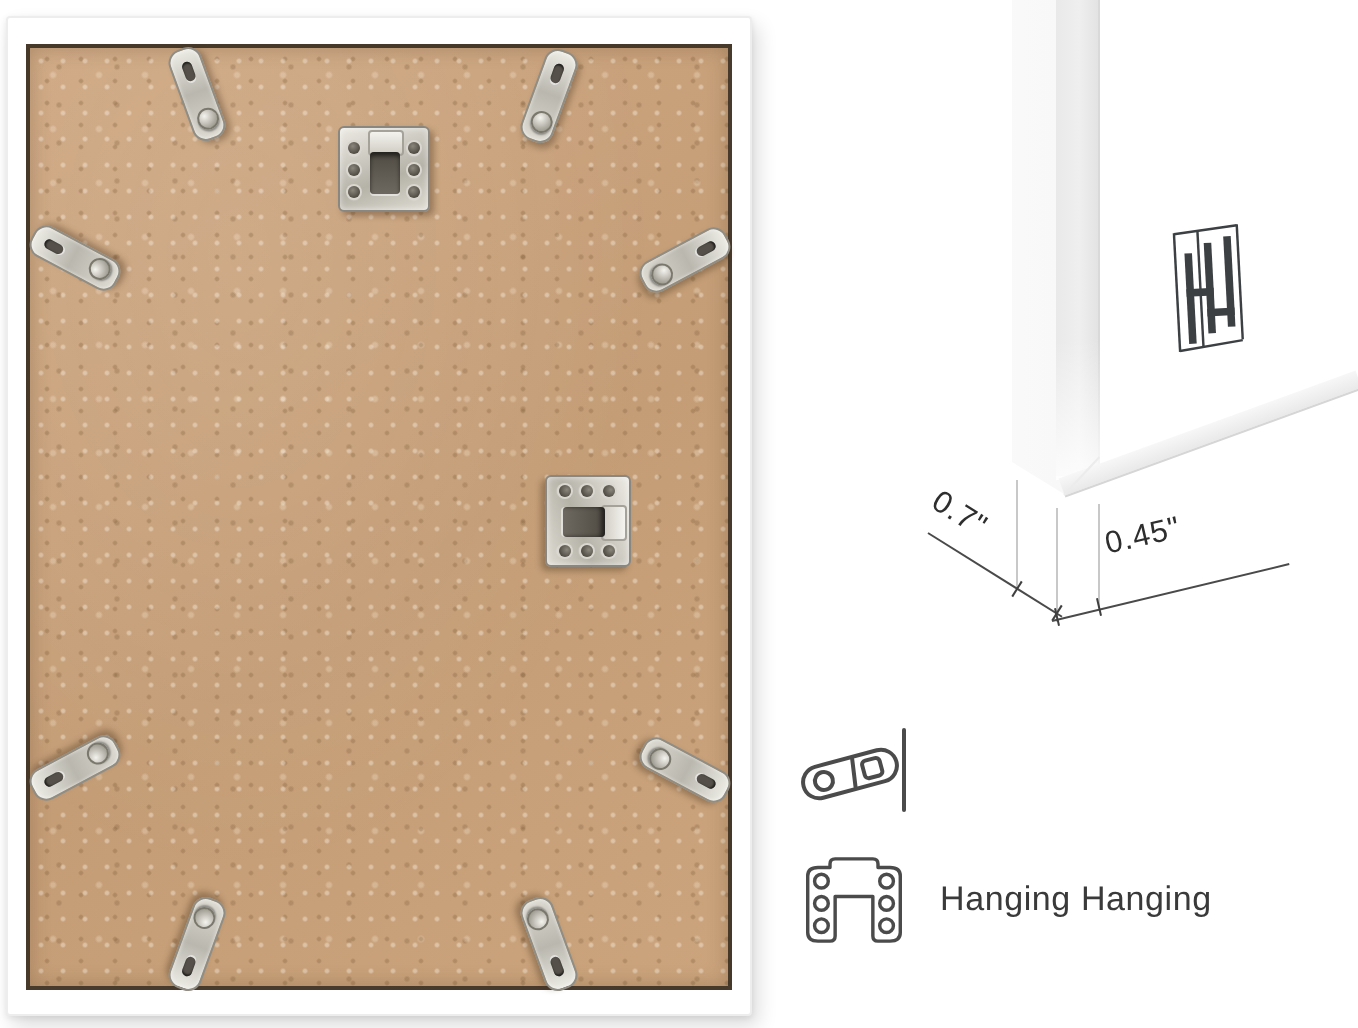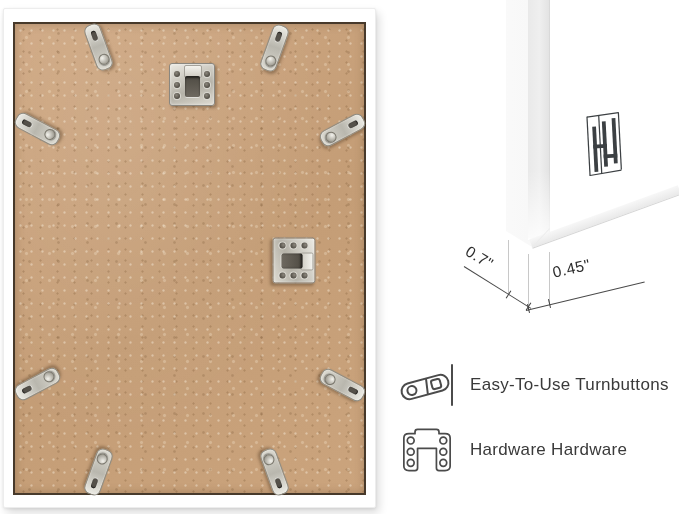--- a/index.html
+++ b/index.html
@@ -220,29 +220,28 @@
   <div class="feature-row" style="top:363px;height:44px">
     <svg class="feature-icon" width="58" height="44" viewBox="0 0 58 44">
       <g transform="rotate(-15 27 24)">
         <rect class="ln" x="3" y="16" width="48" height="16" rx="8"></rect>
         <line class="ln" x1="30" y1="17" x2="28" y2="31"></line>
         <circle class="ln" cx="13.5" cy="24" r="4.5"></circle>
         <rect class="ln" x="34" y="19.5" width="9" height="9" rx="2"></rect>
       </g>
       <line class="ln" x1="54" y1="2" x2="54" y2="42"></line>
     </svg>
-    <span class="feature-label">Easy-To-Use Turnbuttons</span>
   </div>
 
   <div class="feature-row" style="top:426px;height:48px">
     <svg class="feature-icon" width="58" height="48" viewBox="0 0 62 56">
       <path class="ln" d="M10,9 H17 V7 Q17,4 20,4 H42 Q45,4 45,7 V9 H52 Q58,9 58,14 V47 Q58,52 52,52 H45 Q42,52 42,49 V26 H20 V49 Q20,52 17,52 H10 Q4,52 4,47 V14 Q4,9 10,9 Z"></path>
       <circle class="ln" cx="12" cy="17" r="4"></circle>
       <circle class="ln" cx="12" cy="30" r="4"></circle>
       <circle class="ln" cx="12" cy="43" r="4"></circle>
       <circle class="ln" cx="50" cy="17" r="4"></circle>
       <circle class="ln" cx="50" cy="30" r="4"></circle>
       <circle class="ln" cx="50" cy="43" r="4"></circle>
     </svg>
-    <span class="feature-label">Hardware Hardware</span>
+    <span class="feature-label">Hanging Hanging</span>
   </div>
 
 </div>
 
 </body></html>

